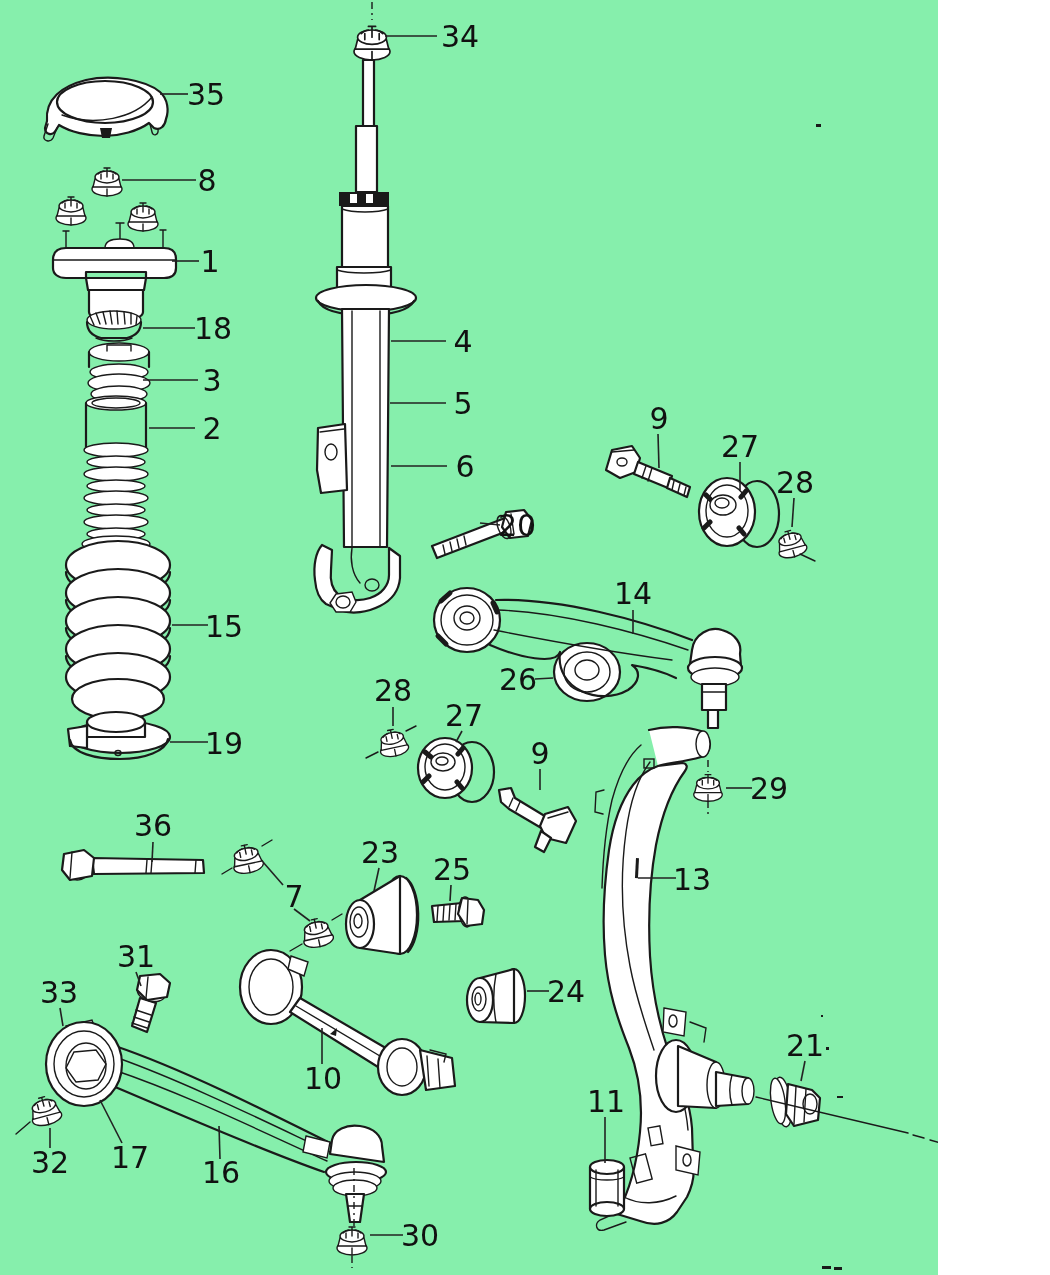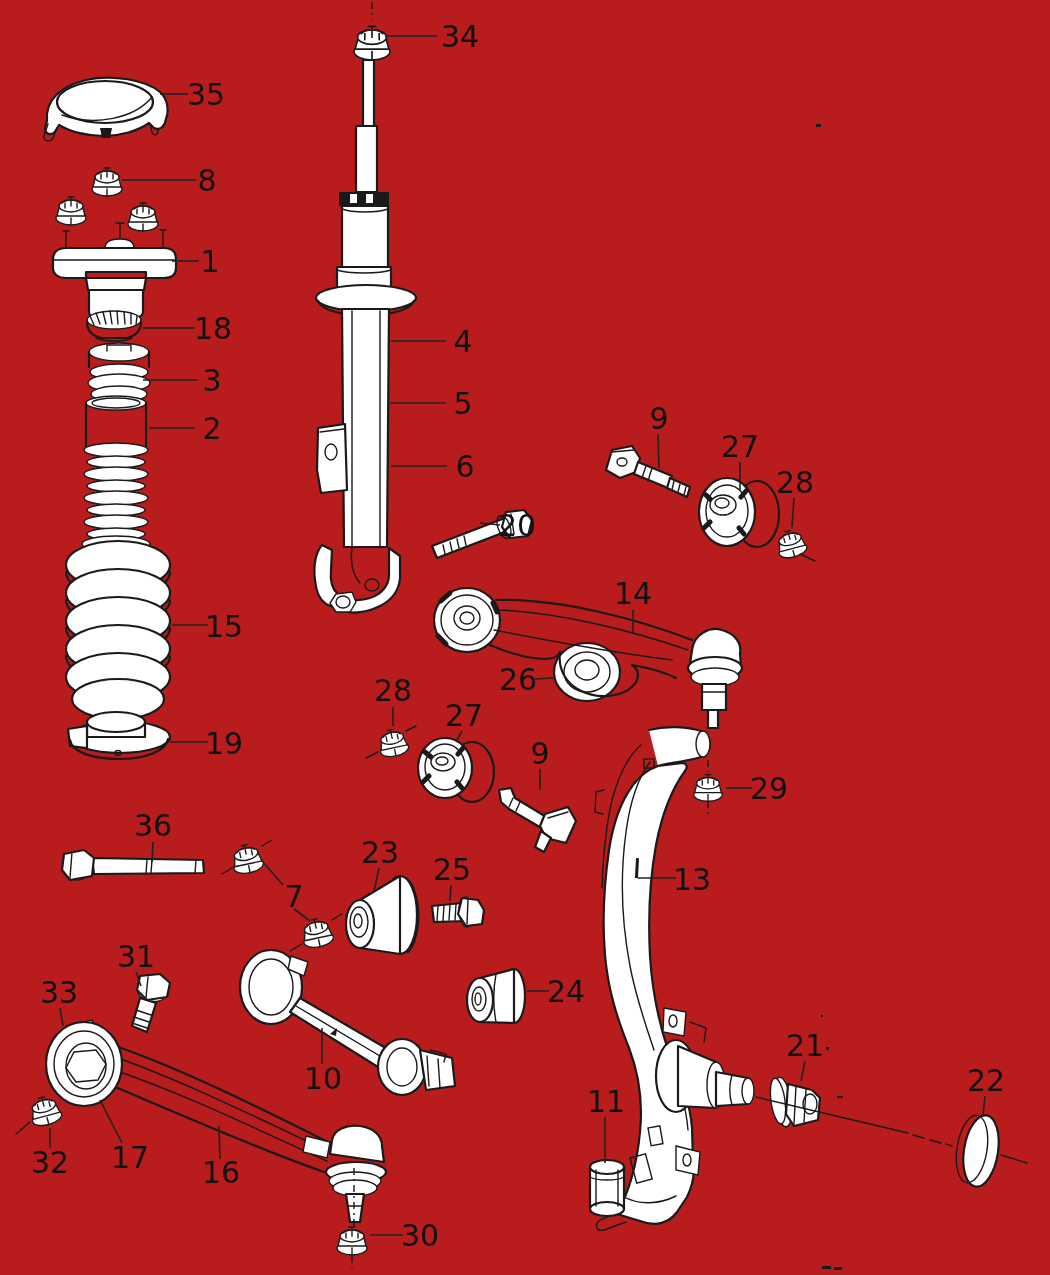--- a/index.html
+++ b/index.html
@@ -1,16 +1,16 @@
 <!DOCTYPE html>
 <html><head>
 <meta charset="utf-8">
 <style>
   html,body{margin:0;padding:0;background:#fff;}
-  .page{position:relative;width:1050px;height:1275px;background:#b91c1c;overflow:hidden;text-align:right;}
+  .page{position:relative;width:938px;height:1275px;background:#86efac;overflow:hidden;text-align:right;}
   svg{display:block;}
   svg text.callout-label{
     font-family:"DejaVu Sans","Liberation Sans",sans-serif;
     font-size:30px; fill:#111; }
   .part   {stroke:#1a1a1a;stroke-width:2.2;fill:none;stroke-linecap:round;stroke-linejoin:round;}
   .partf  {stroke:#1a1a1a;stroke-width:2.2;fill:#fff;stroke-linecap:round;stroke-linejoin:round;}
   .thin   {stroke:#1a1a1a;stroke-width:1.4;fill:none;stroke-linecap:round;}
   .thinf  {stroke:#1a1a1a;stroke-width:1.4;fill:#fff;stroke-linecap:round;}
   .heavy  {stroke:#1a1a1a;stroke-width:5;fill:none;stroke-linecap:round;}
   .fillb  {fill:#1a1a1a;stroke:none;}

